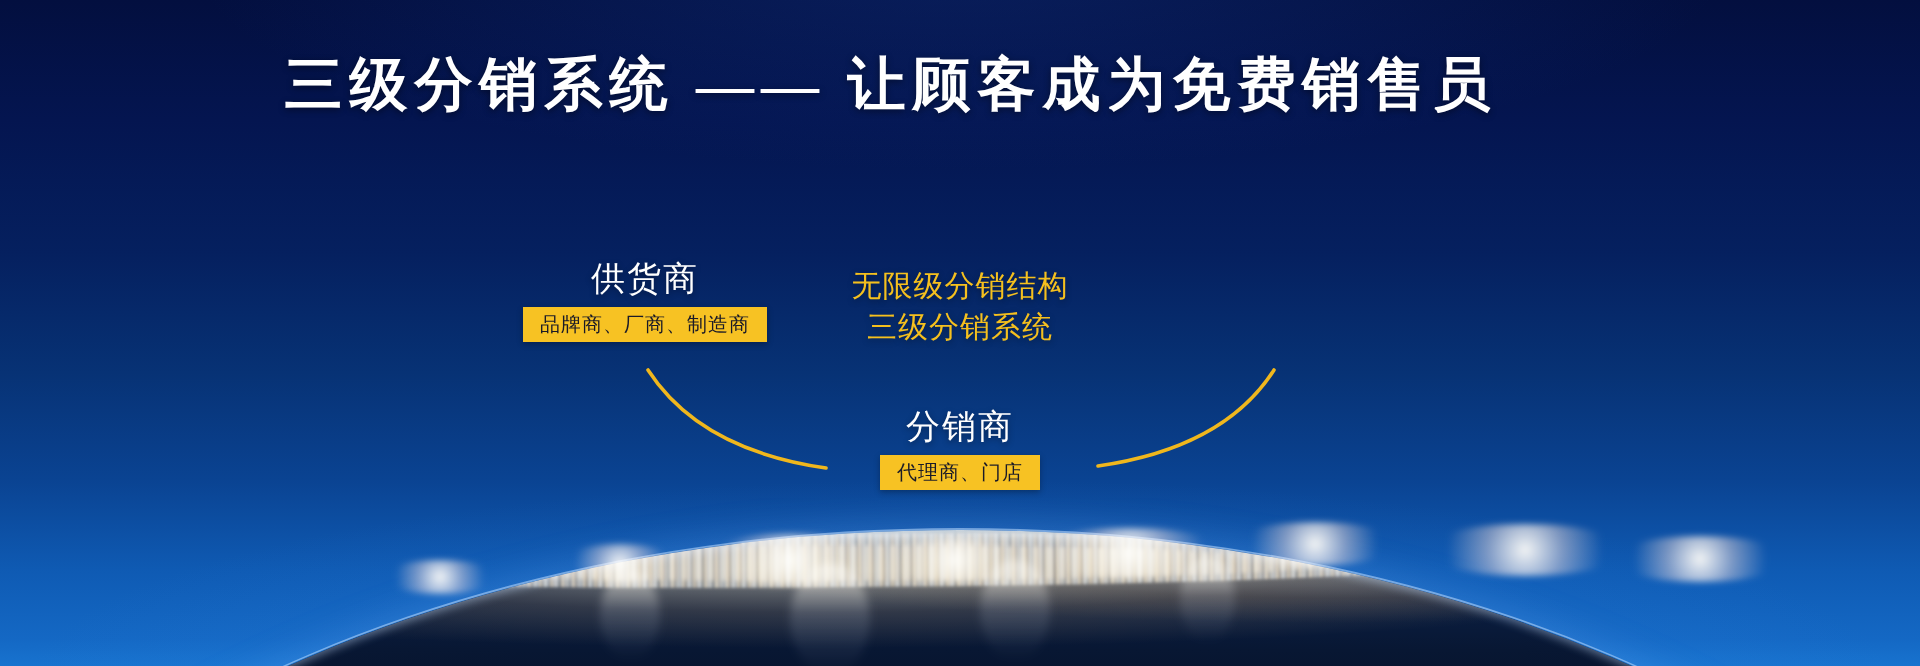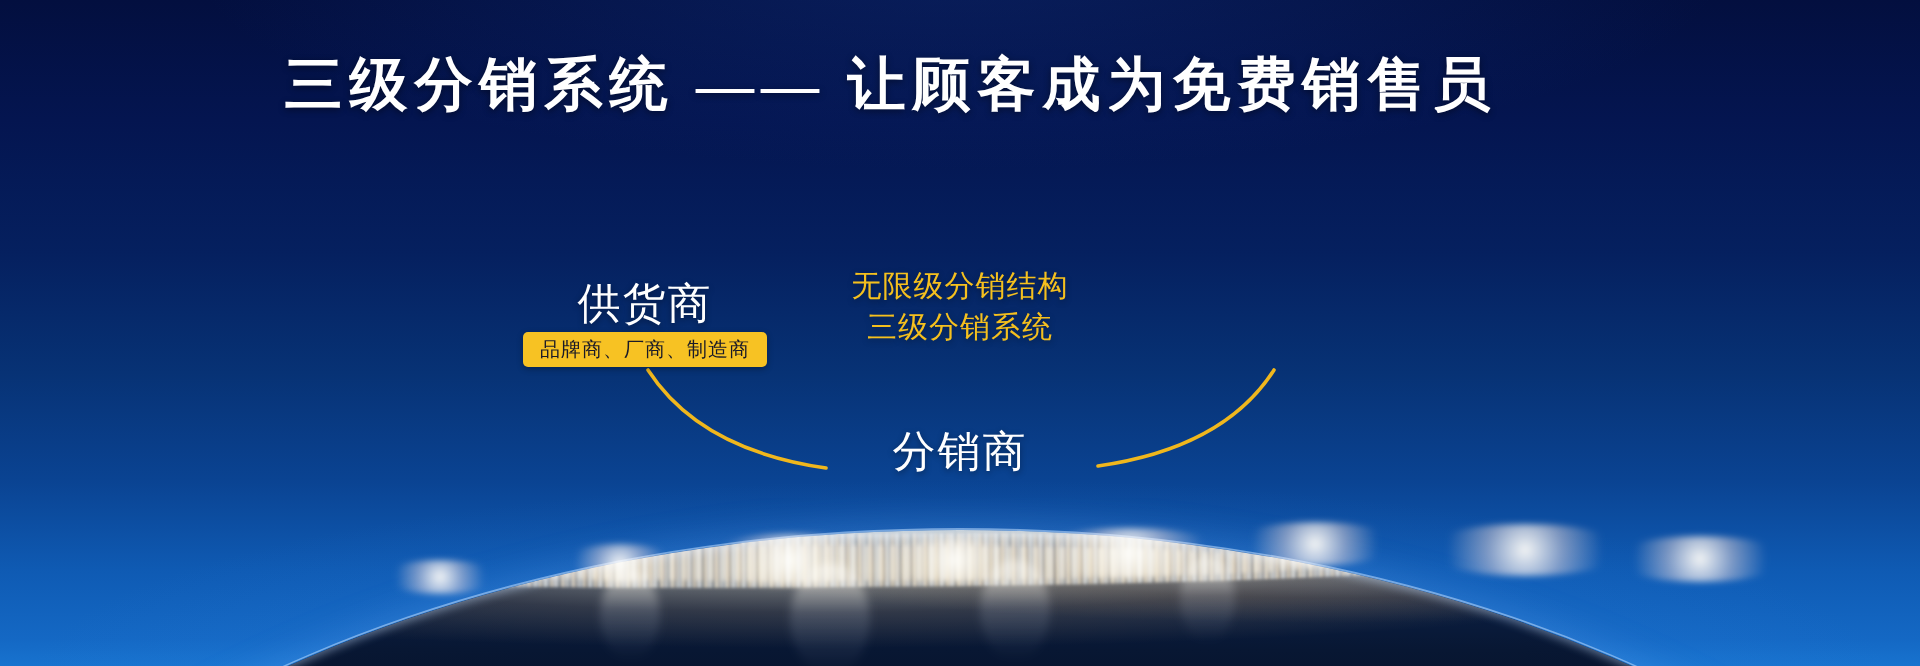--- a/index.html
+++ b/index.html
@@ -172,36 +172,35 @@
   }
 
   
   .node {
     position: absolute;
     text-align: center;
     white-space: nowrap;
   }
   .node-title {
     color: #ffffff;
-    font-size: 43px;
+    font-size: 34px;
     line-height: 40px;
     letter-spacing: 2px;
     text-shadow: 0 2px 6px rgba(0,0,0,0.40);
-    margin-top: 25px;
   }
   .node-badge {
     display: inline-block;
     margin-top: 9px;
     padding: 5px 17px 6px 17px;
     background: #f7c223;
     color: #1a1a28;
     font-size: 20px;
     line-height: 24px;
     letter-spacing: 1px;
-    border-radius: 5px;
+    border-radius: 0;
     box-shadow: 0 2px 6px rgba(0,0,0,0.30);
   }
 
   .node-supplier   { left: 465px; top: 258px; width: 360px; }
   .node-customer   { left: 1100px; top: 258px; width: 360px; }
   .node-distributor{ left: 780px; top: 406px; width: 360px; }
 
   .center-text {
     position: absolute;
     left: 780px; top: 268px;
@@ -253,20 +252,21 @@
   </svg>
 
   <div class="node node-supplier">
     <div class="node-title">供货商</div>
     <div class="node-badge">品牌商、厂商、制造商</div>
   </div>
 
 
   <div class="node node-distributor">
     <div class="node-title">分销商</div>
+    <div class="node-badge">代理商、门店</div>
   </div>
 
   <div class="center-text">
     <div>无限级分销结构</div>
     <div>三级分销系统</div>
   </div>
 
 </div>
 
 </body></html>

